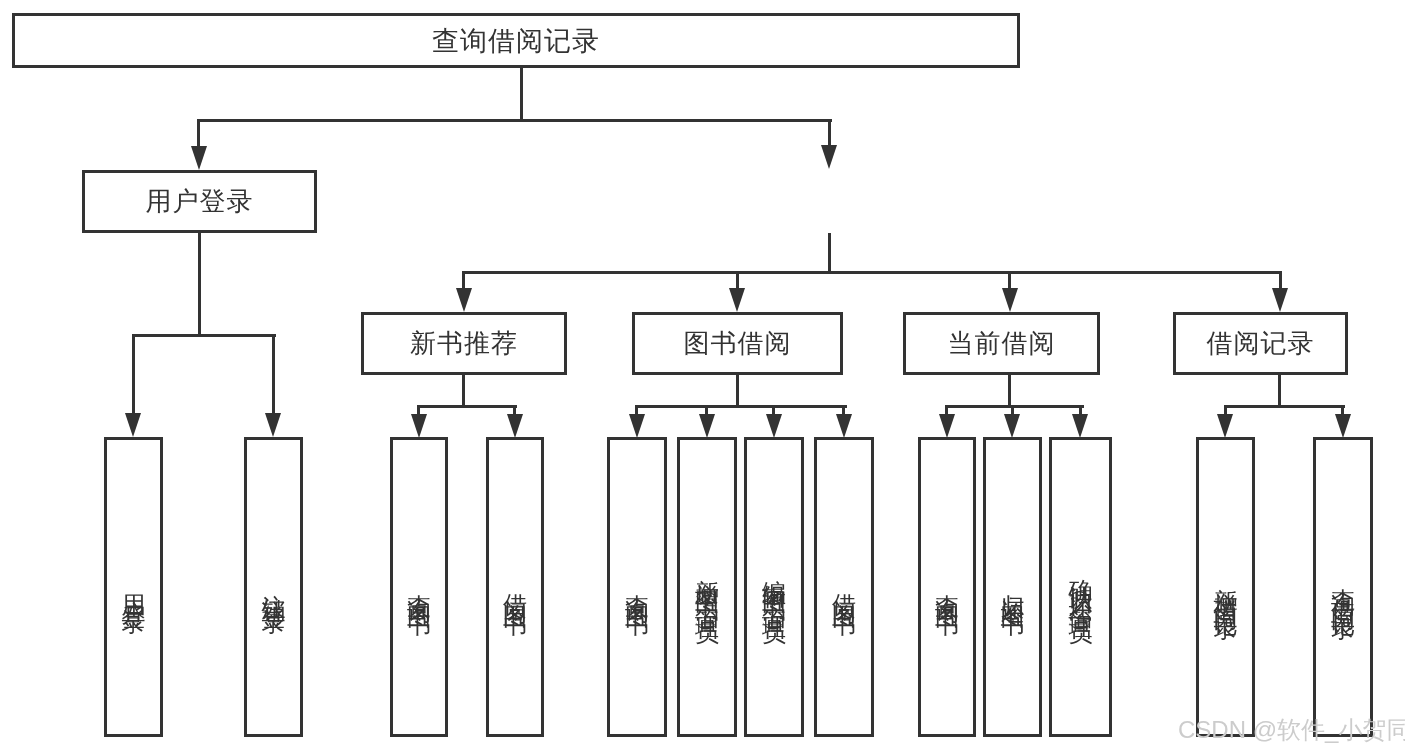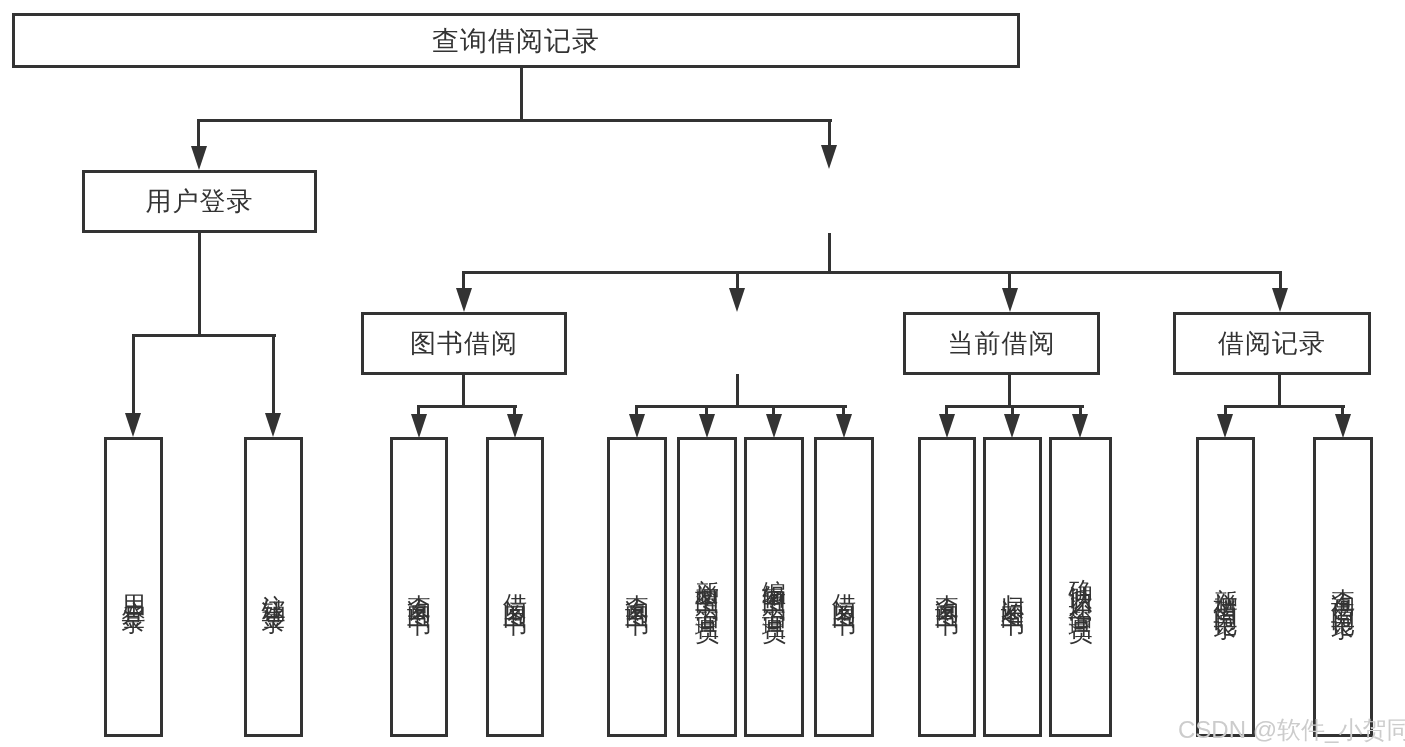--- a/index.html
+++ b/index.html
@@ -99,26 +99,29 @@
 
   <div class="box hbox root" style="left:12px;top:13px;width:1008px">
     <span>查询借阅记录</span>
   </div>
 
   <div class="box hbox" style="left:82px;top:170px;width:235px">
     <span>用户登录</span>
   </div>
 
   <div class="box hbox" style="left:361px;top:312px;width:206px">
+    <span>新书推荐</span>
+  </div>
+  <div class="box hbox" style="left:632px;top:312px;width:211px">
     <span>图书借阅</span>
   </div>
   <div class="box hbox" style="left:903px;top:312px;width:197px">
     <span>当前借阅</span>
   </div>
-  <div class="box hbox" style="left:1173px;top:312px;width:198px">
+  <div class="box hbox" style="left:1173px;top:312px;width:175px">
     <span>借阅记录</span>
   </div>
 
   <div class="box vbox" style="left:104px;width:59px">
     <span class="vtext">用户登录</span>
   </div>
   <div class="box vbox" style="left:244px;width:59px">
     <span class="vtext">注销登录</span>
   </div>
 

